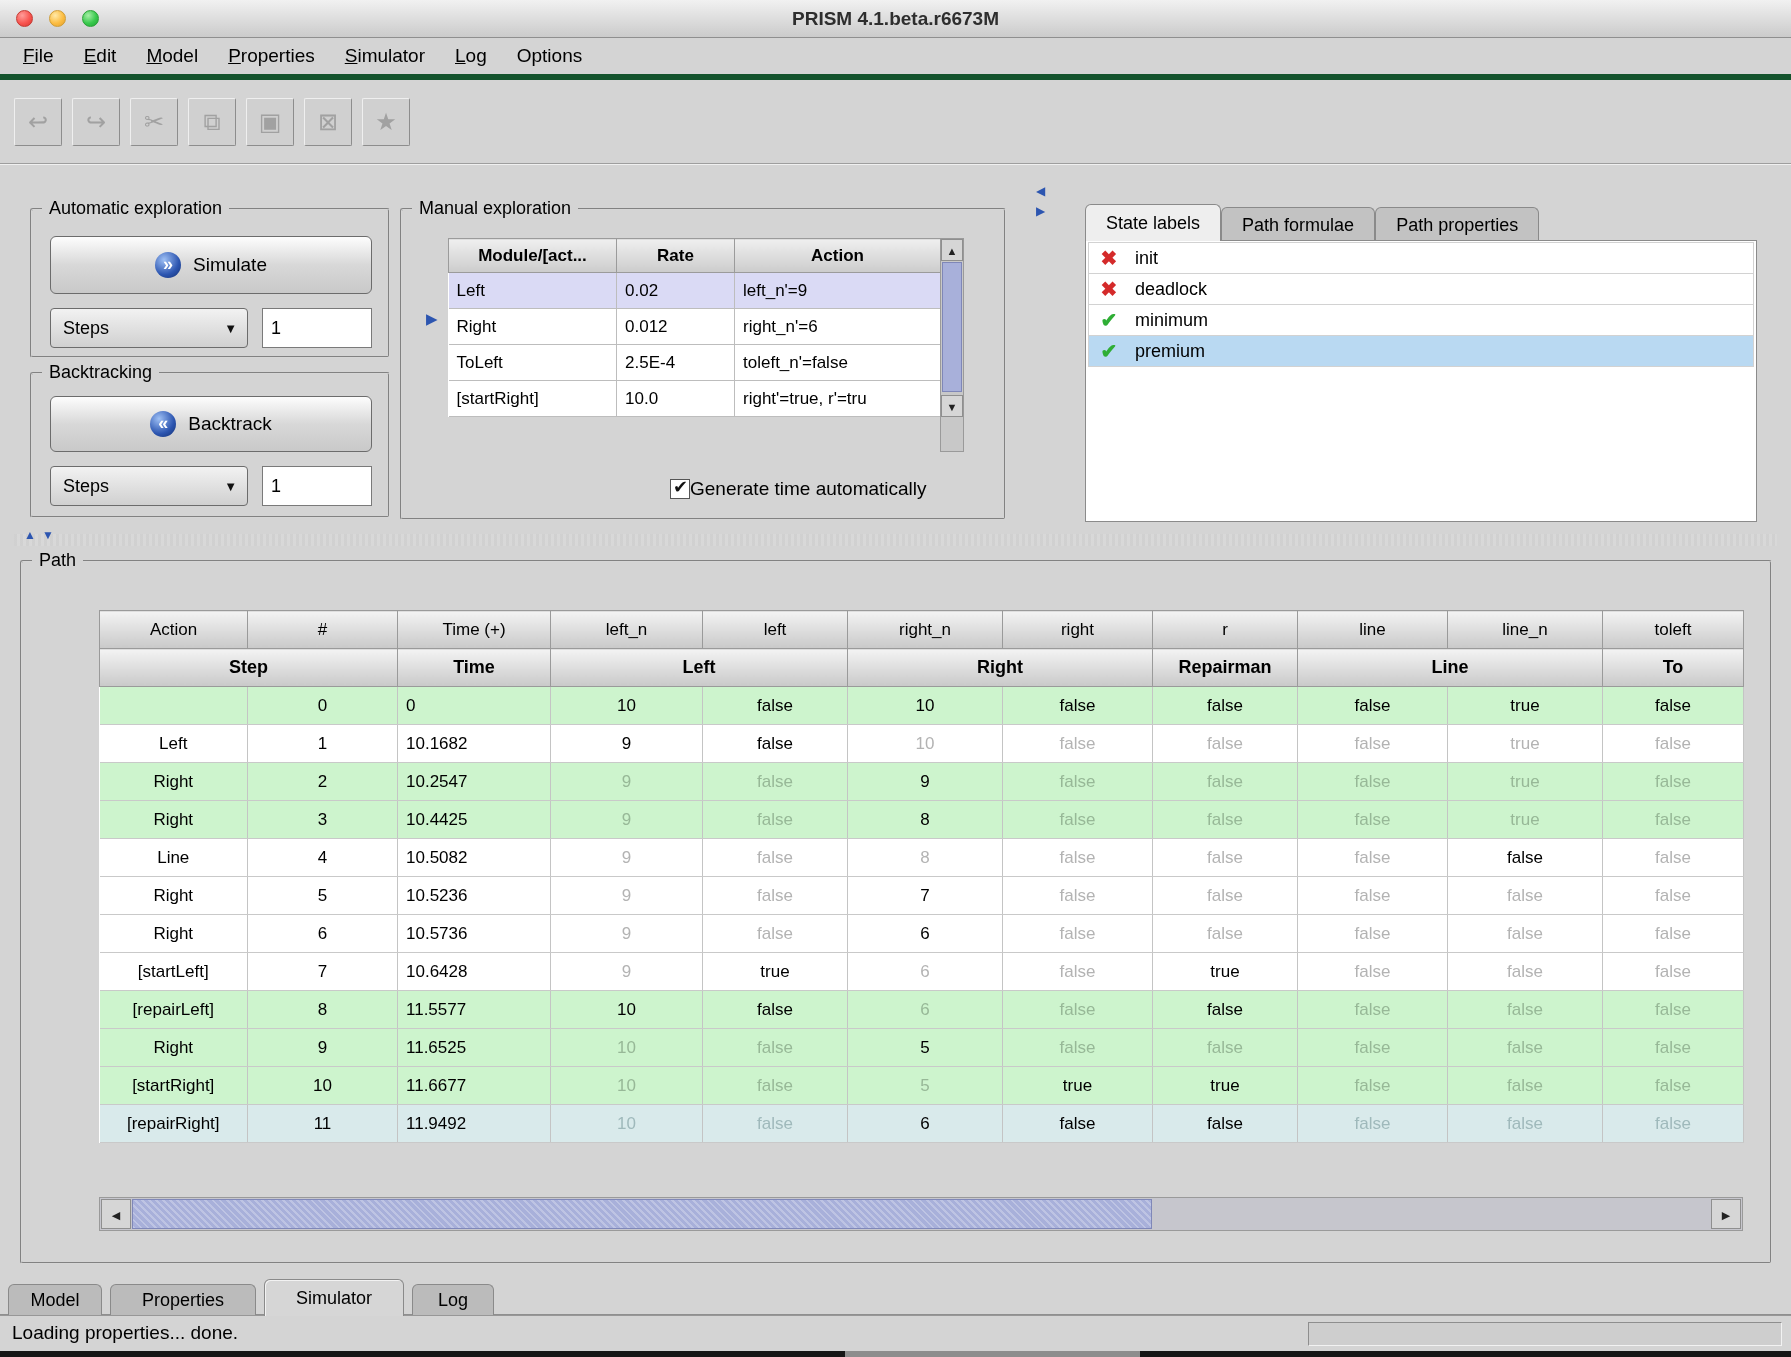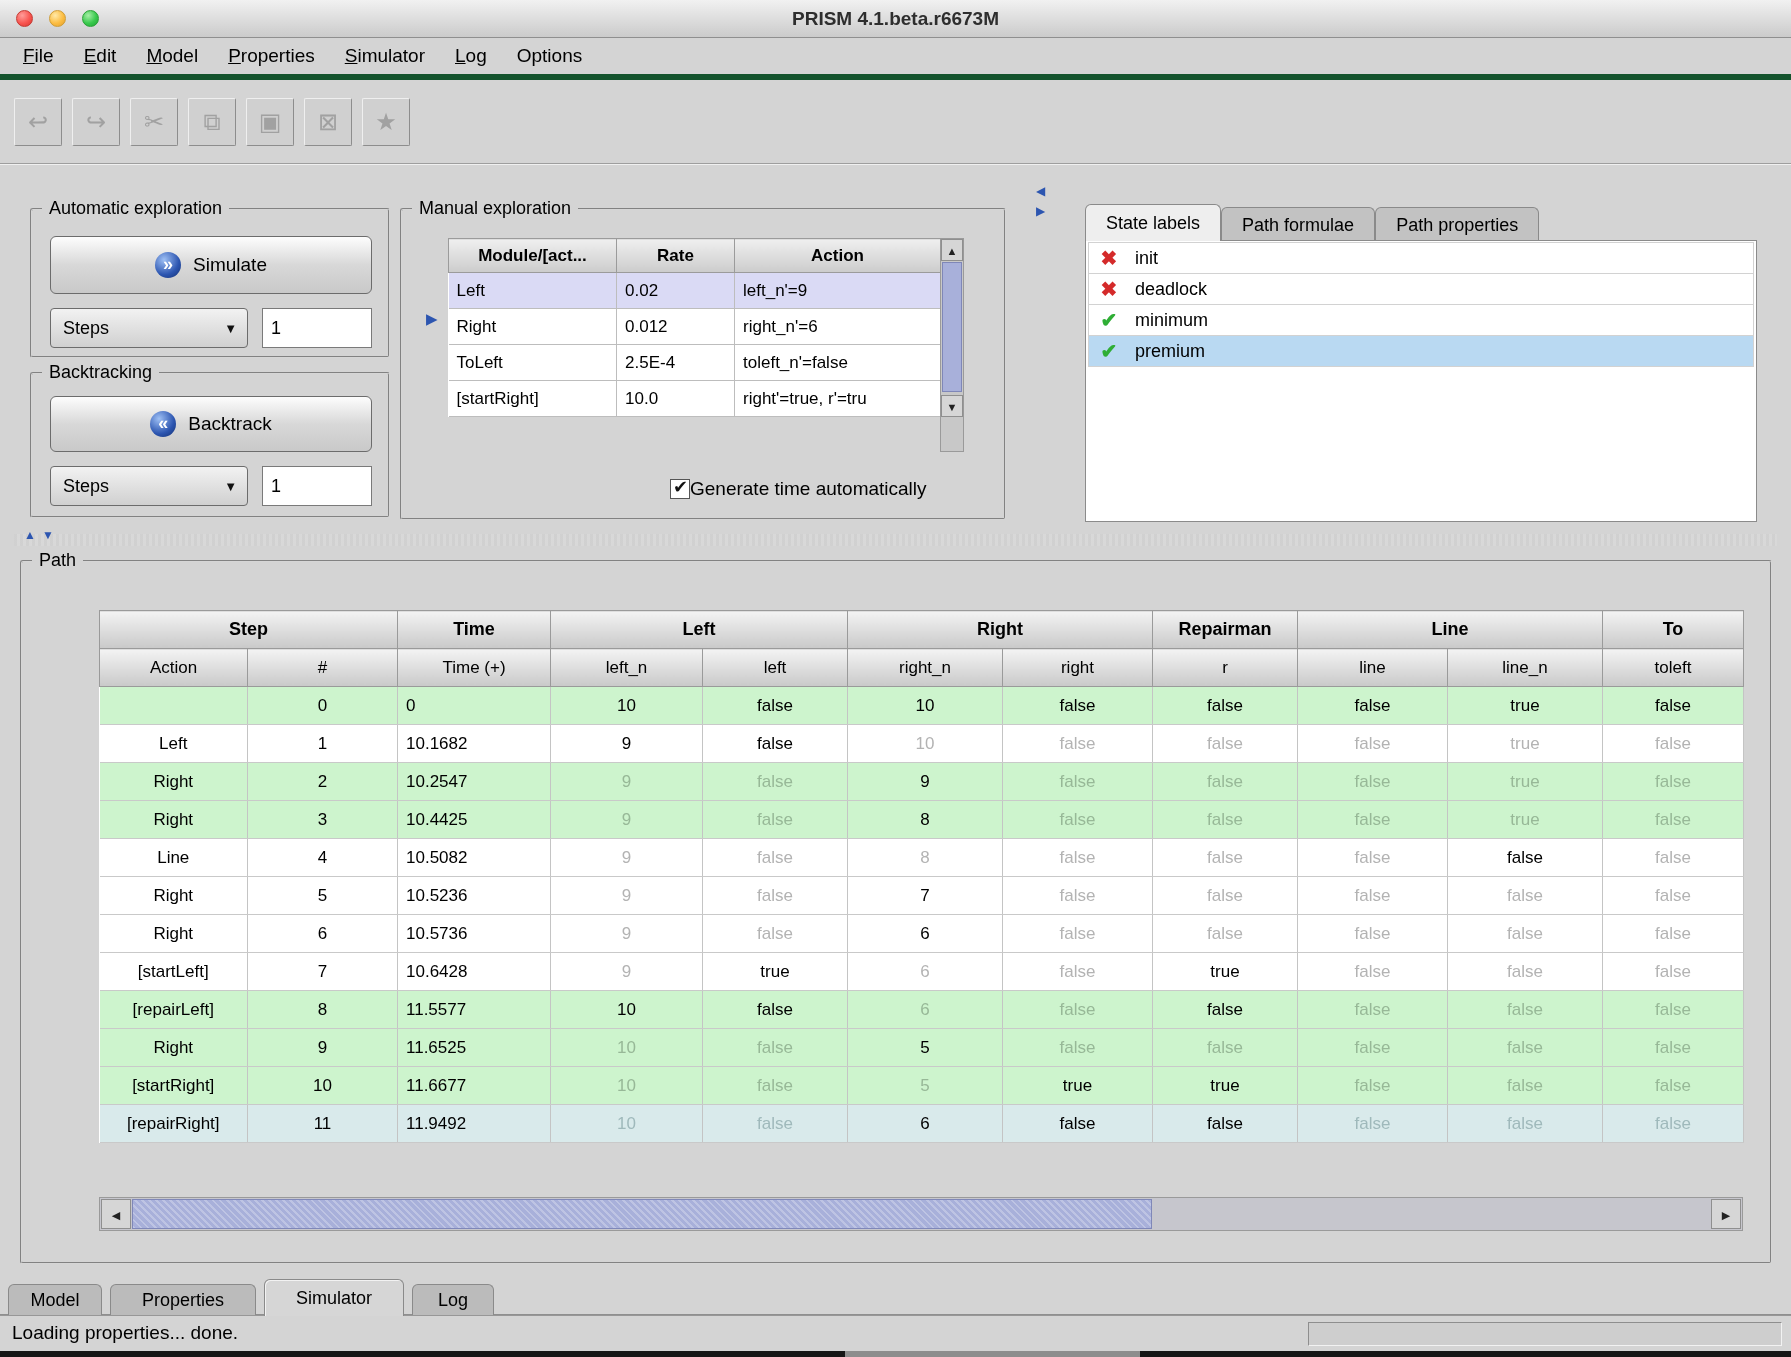--- a/index.html
+++ b/index.html
@@ -306,41 +306,41 @@
           <col style="width: 145px;">
           <col style="width: 155px;">
           <col style="width: 150px;">
           <col style="width: 145px;">
           <col style="width: 150px;">
           <col style="width: 155px;">
           <col style="width: 141px;">
         </colgroup>
         <thead>
           <tr>
-            <th colspan="2" class="group-th">Step</th>
-            <th colspan="1" class="group-th">Time</th>
-            <th colspan="2" class="group-th">Left</th>
-            <th colspan="2" class="group-th">Right</th>
-            <th colspan="1" class="group-th">Repairman</th>
-            <th colspan="2" class="group-th">Line</th>
-            <th colspan="1" class="group-th">To</th>
-          </tr>
-          <tr>
             <th class="sub-th">Action</th>
             <th class="sub-th">#</th>
             <th class="sub-th">Time (+)</th>
             <th class="sub-th">left_n</th>
             <th class="sub-th">left</th>
             <th class="sub-th">right_n</th>
             <th class="sub-th">right</th>
             <th class="sub-th">r</th>
             <th class="sub-th">line</th>
             <th class="sub-th">line_n</th>
             <th class="sub-th">toleft</th>
           </tr>
+          <tr>
+            <th colspan="2" class="group-th">Step</th>
+            <th colspan="1" class="group-th">Time</th>
+            <th colspan="2" class="group-th">Left</th>
+            <th colspan="2" class="group-th">Right</th>
+            <th colspan="1" class="group-th">Repairman</th>
+            <th colspan="2" class="group-th">Line</th>
+            <th colspan="1" class="group-th">To</th>
+          </tr>
         </thead>
         <tbody>
           <tr class="prow green">
             <td></td>
             <td>0</td>
             <td class="al">0</td>
             <td>10</td>
             <td>false</td>
             <td>10</td>
             <td>false</td>

